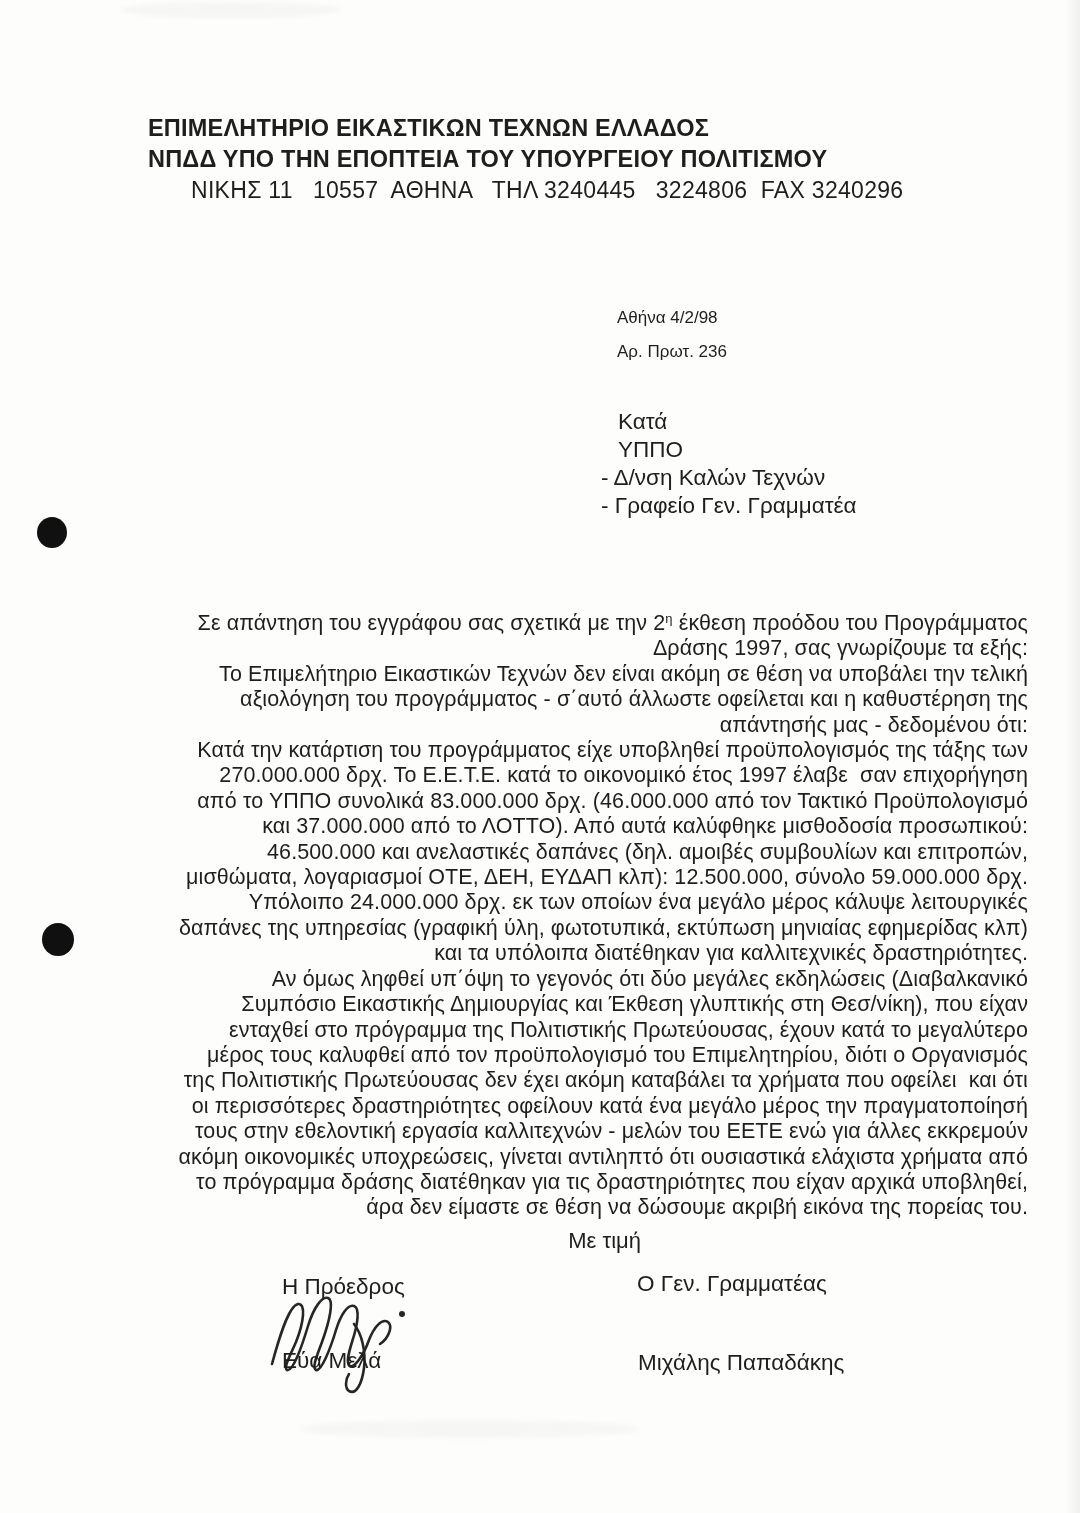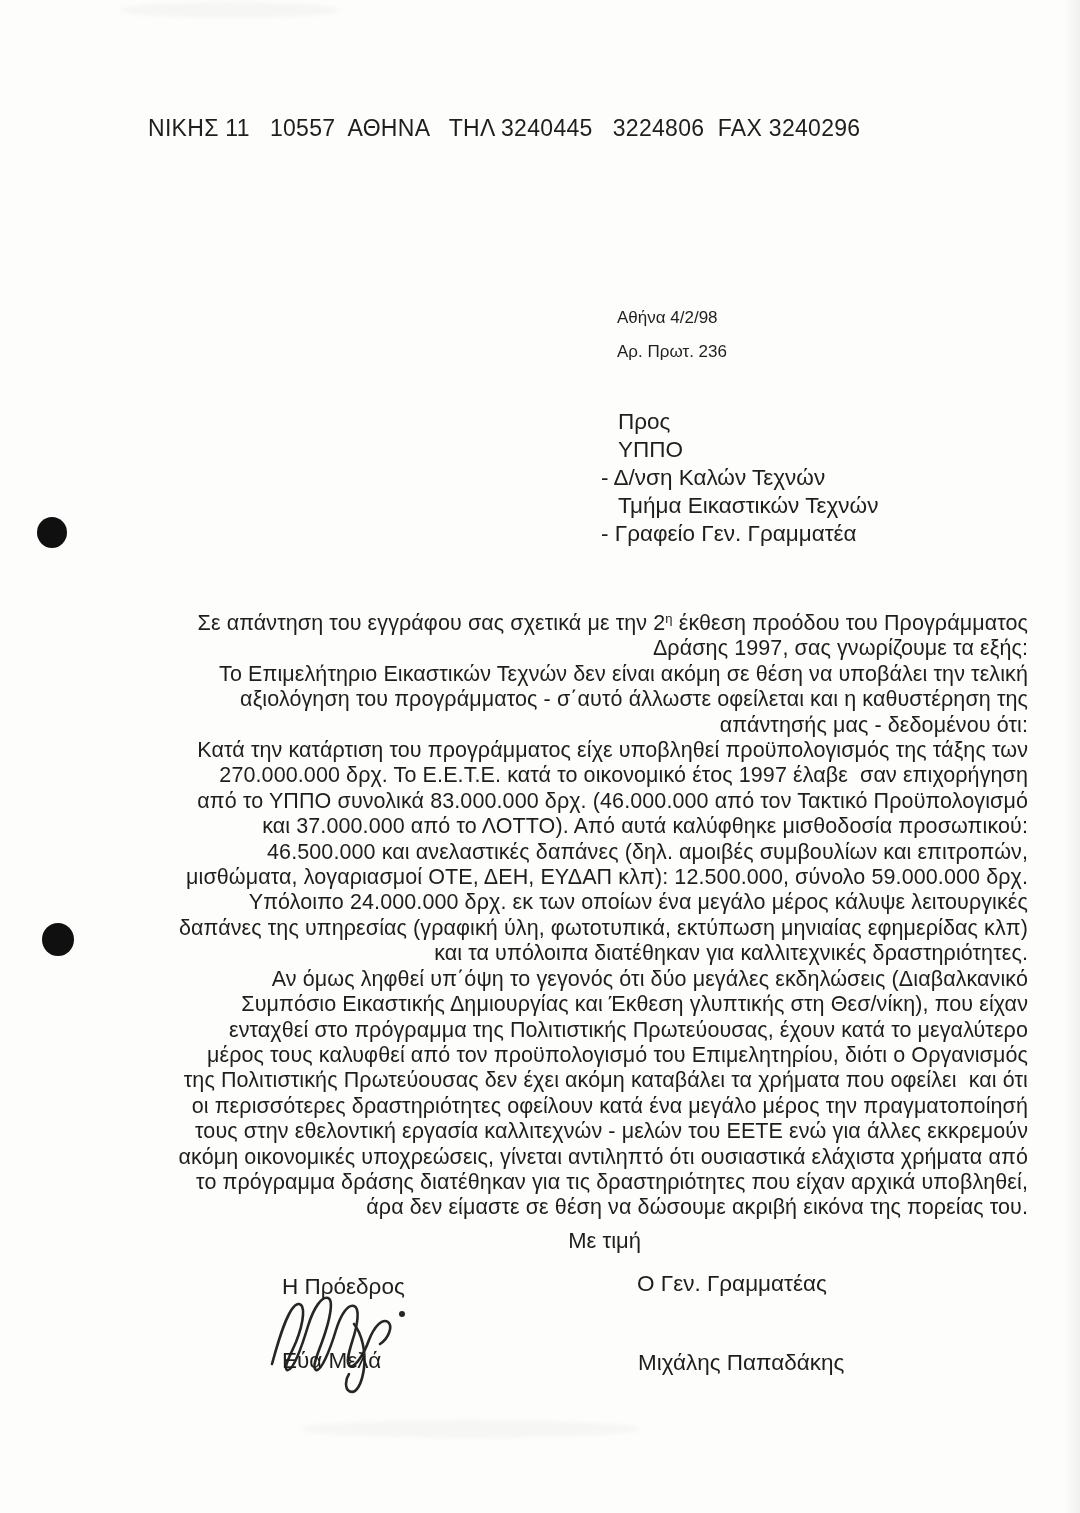--- a/index.html
+++ b/index.html
@@ -11,21 +11,21 @@
     -webkit-font-smoothing:antialiased;
   }
   
   .page::before{
     content:""; position:absolute; top:0; right:0; width:16px; height:100%;
     background:linear-gradient(to left, rgba(0,0,0,0.05), rgba(0,0,0,0));
     pointer-events:none;
   }
   .letterhead { position:absolute; left:148px; top:113px; }
   .lh-bold { font-weight:bold; font-size:23.5px; line-height:31px; letter-spacing:0.2px; white-space:pre; }
-  .lh-reg  { font-weight:normal; font-size:23px; line-height:31px; letter-spacing:0.3px; white-space:pre; }
+  .lh-reg  { font-weight:normal; font-size:23px; line-height:31px; letter-spacing:0.3px; white-space:pre;margin-left:43px; }
 
   .hole { position:absolute; border-radius:50%; background:#101010; }
   .hole.top    { left:37px; top:517px; width:30px; height:31px; }
   .hole.bottom { left:42px; top:923px; width:32px; height:33px; }
 
   .ref-block { position:absolute; left:617px; top:301px; font-size:17px; line-height:33.5px; }
 
   .recipient { position:absolute; left:601px; top:408px; font-size:22.5px; line-height:28px; white-space:pre; }
   .recipient .ind { padding-left:17px; }
 
@@ -54,32 +54,34 @@
 </style>
 </head>
 <body>
 
 <div class="page">
 
   <div class="smudge a"></div>
   <div class="smudge b"></div>
 
   <header class="letterhead">
+    <div class="lh-bold">ΕΠΙΜΕΛΗΤΗΡΙΟ ΕΙΚΑΣΤΙΚΩΝ ΤΕΧΝΩΝ ΕΛΛΑΔΟΣ</div>
+    <div class="lh-bold">ΝΠΔΔ ΥΠΟ ΤΗΝ ΕΠΟΠΤΕΙΑ ΤΟΥ ΥΠΟΥΡΓΕΙΟΥ ΠΟΛΙΤΙΣΜΟΥ</div>
     <div class="lh-reg">ΝΙΚΗΣ 11   10557  ΑΘΗΝΑ   ΤΗΛ 3240445   3224806  FAX 3240296</div>
   </header>
 
   <div class="hole top"></div>
   <div class="hole bottom"></div>
 
   <div class="ref-block">
     <div>Αθήνα 4/2/98</div>
     <div>Αρ. Πρωτ. 236</div>
   </div>
 
-  <div class="recipient"><div class="ind">Προς</div><div class="ind">ΥΠΠΟ</div><div>- Δ/νση Καλών Τεχνών</div><div class="ind">Τμήμα Εικαστικών Τεχνών</div><div>- Γραφείο Γεν. Γραμματέα</div></div>
+  <div class="recipient"><div class="ind">Κατά</div><div class="ind">ΥΠΠΟ</div><div>- Δ/νση Καλών Τεχνών</div><div>- Γραφείο Γεν. Γραμματέα</div></div>
 
   <div class="letter-body"><div>Σε απάντηση του εγγράφου σας σχετικά με την 2<sup>η</sup> έκθεση προόδου του Προγράμματος</div><div>Δράσης 1997, σας γνωρίζουμε τα εξής:</div><div>Το Επιμελήτηριο Εικαστικών Τεχνών δεν είναι ακόμη σε θέση να υποβάλει την τελική</div><div>αξιολόγηση του προγράμματος - σ΄αυτό άλλωστε οφείλεται και η καθυστέρηση της</div><div>απάντησής μας - δεδομένου ότι:</div><div>Κατά την κατάρτιση του προγράμματος είχε υποβληθεί προϋπολογισμός της τάξης των</div><div>270.000.000 δρχ. Το Ε.Ε.Τ.Ε. κατά το οικονομικό έτος 1997 έλαβε  σαν επιχορήγηση</div><div>από το ΥΠΠΟ συνολικά 83.000.000 δρχ. (46.000.000 από τον Τακτικό Προϋπολογισμό</div><div>και 37.000.000 από το ΛΟΤΤΟ). Από αυτά καλύφθηκε μισθοδοσία προσωπικού:</div><div>46.500.000 και ανελαστικές δαπάνες (δηλ. αμοιβές συμβουλίων και επιτροπών,</div><div>μισθώματα, λογαριασμοί ΟΤΕ, ΔΕΗ, ΕΥΔΑΠ κλπ): 12.500.000, σύνολο 59.000.000 δρχ.</div><div>Υπόλοιπο 24.000.000 δρχ. εκ των οποίων ένα μεγάλο μέρος κάλυψε λειτουργικές</div><div>δαπάνες της υπηρεσίας (γραφική ύλη, φωτοτυπικά, εκτύπωση μηνιαίας εφημερίδας κλπ)</div><div>και τα υπόλοιπα διατέθηκαν για καλλιτεχνικές δραστηριότητες.</div><div>Αν όμως ληφθεί υπ΄όψη το γεγονός ότι δύο μεγάλες εκδηλώσεις (Διαβαλκανικό</div><div>Συμπόσιο Εικαστικής Δημιουργίας και Έκθεση γλυπτικής στη Θεσ/νίκη), που είχαν</div><div>ενταχθεί στο πρόγραμμα της Πολιτιστικής Πρωτεύουσας, έχουν κατά το μεγαλύτερο</div><div>μέρος τους καλυφθεί από τον προϋπολογισμό του Επιμελητηρίου, διότι ο Οργανισμός</div><div>της Πολιτιστικής Πρωτεύουσας δεν έχει ακόμη καταβάλει τα χρήματα που οφείλει  και ότι</div><div>οι περισσότερες δραστηριότητες οφείλουν κατά ένα μεγάλο μέρος την πραγματοποίησή</div><div>τους στην εθελοντική εργασία καλλιτεχνών - μελών του ΕΕΤΕ ενώ για άλλες εκκρεμούν</div><div>ακόμη οικονομικές υποχρεώσεις, γίνεται αντιληπτό ότι ουσιαστικά ελάχιστα χρήματα από</div><div>το πρόγραμμα δράσης διατέθηκαν για τις δραστηριότητες που είχαν αρχικά υποβληθεί,</div><div>άρα δεν είμαστε σε θέση να δώσουμε ακριβή εικόνα της πορείας του.</div></div>
 
   <div class="valediction">Με τιμή</div>
 
   <div class="sig-title left">Η Πρόεδρος</div>
 
   <svg class="sig-svg" viewBox="0 0 148 104" aria-hidden="true">
     <path d="M4,70 C10,48 20,12 30,10 C38,9 36,28 28,48 C22,62 15,74 19,76 C25,78 34,52 40,32 C46,13 54,2 60,4 C66,6 62,26 54,48 C48,64 44,74 48,76 C53,78 62,56 68,36 C73,20 80,10 86,12 C92,14 90,30 84,48 C80,61 78,70 82,72 C87,74 96,60 101,46 C106,33 114,24 120,28 C125,32 121,44 112,50"></path>
     <path d="M86,30 C94,40 98,58 96,74 C94,90 88,101 81,97 C77,94 77,86 81,80"></path>

